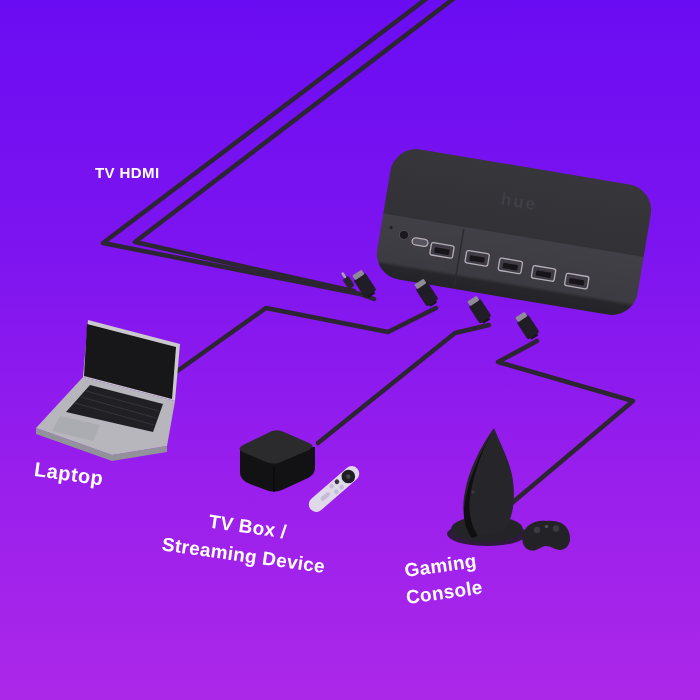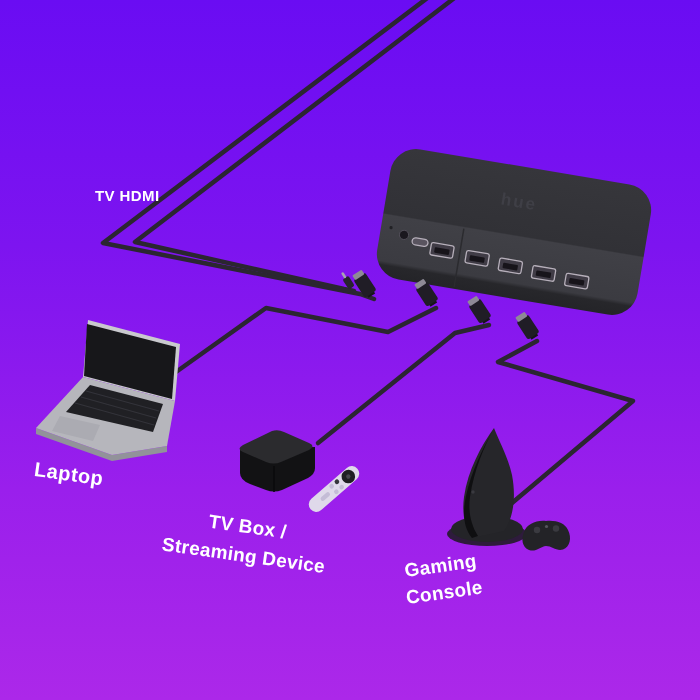--- a/index.html
+++ b/index.html
@@ -15,21 +15,21 @@
     border-radius:26px;transform:rotate(9.5deg);
     background:linear-gradient(180deg,#36363B 0%,#313136 52%,#404046 53%,#3B3B41 88%,#27272B 91%,#242428 100%);
   }
   #hub-ports{position:absolute;left:0;top:0;width:264px;height:132px;}
   #hub-logo{
     position:absolute;left:96px;top:26px;width:72px;text-align:center;
     color:#3F3F46;font-size:17px;font-weight:700;letter-spacing:2px;
   }
   
   .lbl{position:absolute;color:#FFFFFF;font-weight:600;transform-origin:left top;}
-  #lbl-tvhdmi{left:95px;top:187px;font-size:15px;letter-spacing:.4px;transform:none;}
+  #lbl-tvhdmi{left:95px;top:164px;font-size:15px;letter-spacing:.4px;transform:none;}
   #lbl-laptop{left:36px;top:458px;font-size:20px;letter-spacing:.5px;transform:rotate(8deg);}
   #lbl-tvbox{left:163px;top:500px;width:175px;text-align:center;font-size:19px;line-height:29px;letter-spacing:.3px;transform:rotate(8deg);}
   #lbl-console{left:397px;top:558px;width:84px;text-align:center;font-size:19px;line-height:27px;letter-spacing:.3px;transform:rotate(-8deg);}
 </style>
 </head>
 <body>
 
 <div id="stage">
 
   <div id="hub">

